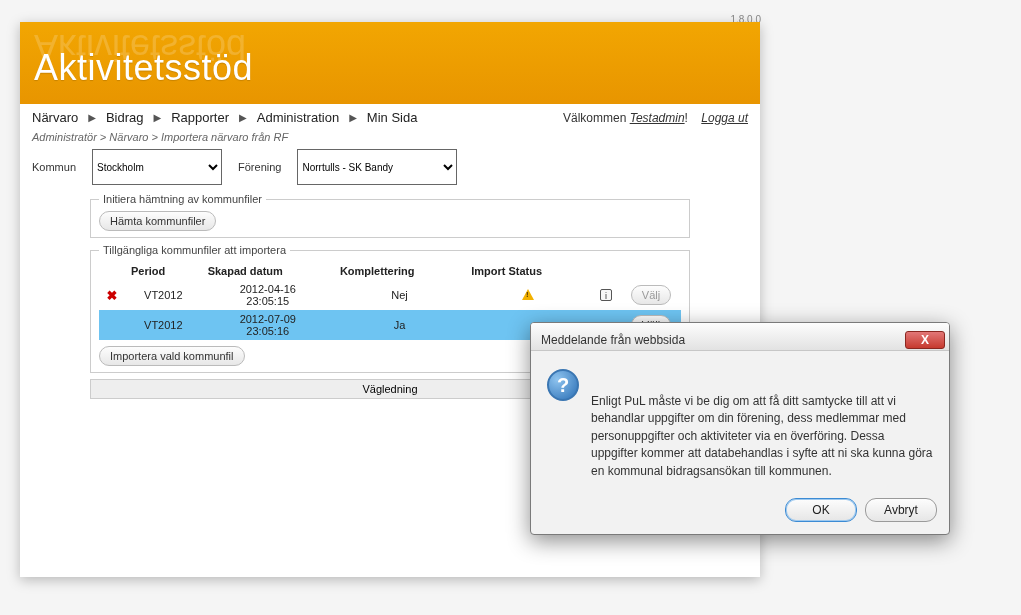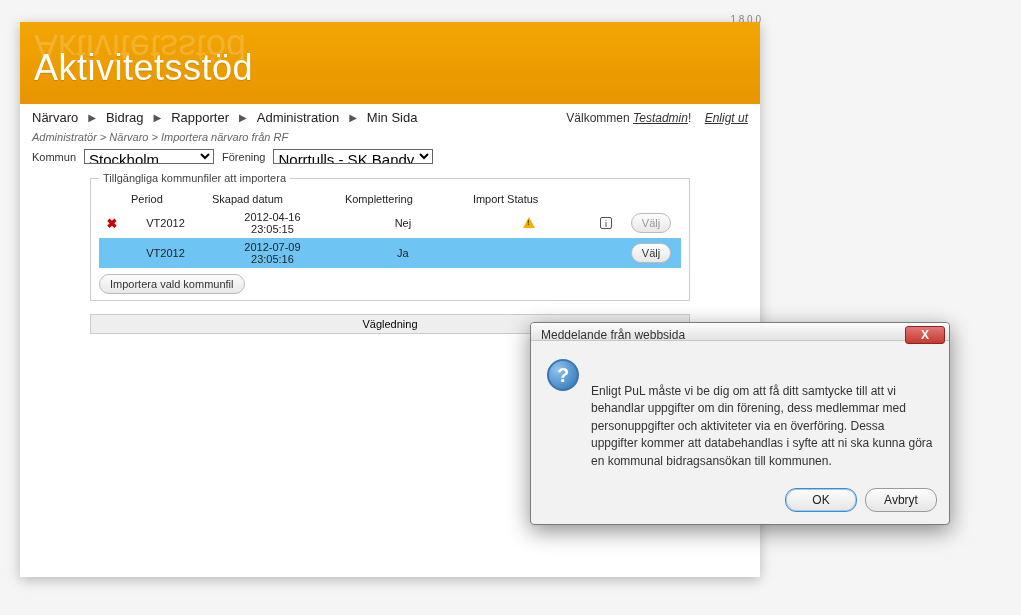--- a/index.html
+++ b/index.html
@@ -64,27 +64,27 @@
   .nav-left .nav-item { cursor: pointer; color: #222; }
   .nav-sep { margin: 0 6px; color: #555; font-size: 10px; }
   .nav-right { font-size: 12px; color: #333; }
   .nav-right a { color: #333; text-decoration: underline; cursor: pointer; font-style: italic; }
   .breadcrumb {
     font-size: 11px; color: #666;
     padding: 2px 12px 6px 12px;
     font-style: italic;
   }
   .filter-row {
-    display: flex; align-items: center; gap: 8px;
+    display: flex; align-items: center; gap: 16px;
     padding: 0 12px 8px 12px;
     font-size: 11px;
   }
   .filter-row label { color: #333; }
   .filter-row select {
-    font-size: 15px; height: 15px;
+    font-size: 10px; height: 36px;
     border: 1px solid #666;
     background: #fff;
   }
   .content {
     padding: 0 70px;
   }
   fieldset {
     border: 1px solid #ccc;
     margin-bottom: 6px;
     padding: 6px 8px;
@@ -96,54 +96,54 @@
     border: 1px solid #bbb;
     border-radius: 10px;
     padding: 3px 10px;
     font-size: 11px;
     color: #333;
     cursor: pointer;
   }
   .btn.pill { border-radius: 12px; }
   .btn.disabled { color: #999; cursor: default; }
   table.files { width: 100%; border-collapse: collapse; font-size: 11px; }
-  table.files th { text-align: left; font-weight: normal; padding: 3px 6px; color: #222; }
+  table.files th { text-align: left; font-weight: bold; padding: 3px 6px; color: #222; }
   table.files td { padding: 3px 6px; text-align: center; color: #222; }
   tr.row-selected td { background: #6ec4f2; }
   .del-icon { color: #c00; font-weight: bold; cursor: pointer; font-size: 13px; }
   .warn-icon {
     display:inline-block; width:0; height:0;
     border-left:6px solid transparent; border-right:6px solid transparent;
     border-bottom:11px solid #f2b100; position: relative;
   }
   .warn-icon::after{
     content:"!"; position:absolute; left:-2px; top:1px; font-size:8px; color:#5a3b00; font-weight:bold;
   }
   .help-icon {
     display:inline-block; width:12px; height:12px; border:1px solid #555; border-radius:2px;
     font-size:9px; line-height:12px; text-align:center; color:#333; background:#f7f7f7;
   }
   .guidance-bar {
     border:1px solid #ccc; background:#eee; text-align:center;
-    font-size:11px; padding:3px 0; margin-top:13px;
+    font-size:11px; padding:3px 0; margin-top:6px;
   }
 
   
   .dialog {
     position: absolute;
     left: 530px; top: 322px;
     width: 420px;
     background: #f2f2f2;
     border: 1px solid #7a7a7a;
     box-shadow: 0 6px 22px rgba(0,0,0,.45);
     border-radius: 4px;
     overflow: hidden;
   }
   .dialog-title {
-    height: 18px;
+    height: 28px;
     background: linear-gradient(#fdfdfd,#e2e2e2);
     border-bottom: 1px solid #c7c7c7;
     display:flex; align-items:center; justify-content:space-between;
     padding: 6px 4px 0 10px;
     font-size: 12px; color:#333;
   }
   .close-x {
     width: 40px; height: 18px;
     background: linear-gradient(#e27777,#c63a2f);
     border:1px solid #8a2720;
@@ -197,38 +197,42 @@
       <span class="nav-sep">▶</span>
       <span class="nav-item">Rapporter</span>
       <span class="nav-sep">▶</span>
       <span class="nav-item">Administration</span>
       <span class="nav-sep">▶</span>
       <span class="nav-item">Min Sida</span>
     </div>
     <div class="nav-right">
       <span>Välkommen </span><a>Testadmin</a><span>!</span>
       &nbsp;&nbsp;
-      <a>Enligt ut</a>
+      <a>Logga ut</a>
     </div>
   </div>
 
   <div class="breadcrumb">Administratör &gt; Närvaro &gt; Importera närvaro från RF</div>
 
   <div class="filter-row">
     <label>Kommun</label>
     <select style="width:130px">
       <option>Stockholm</option>
     </select>
     <label>Förening</label>
     <select style="width:160px">
       <option>Norrtulls - SK Bandy</option>
     </select>
   </div>
 
   <div class="content">
+    <fieldset>
+      <legend>Initiera hämtning av kommunfiler</legend>
+      <span class="btn pill">Hämta kommunfiler</span>
+    </fieldset>
 
     <fieldset>
       <legend>Tillgängliga kommunfiler att importera</legend>
       <table class="files">
         <thead>
           <tr>
             <th style="width:26px"></th>
             <th>Period</th>
             <th>Skapad datum</th>
             <th>Komplettering</th>

